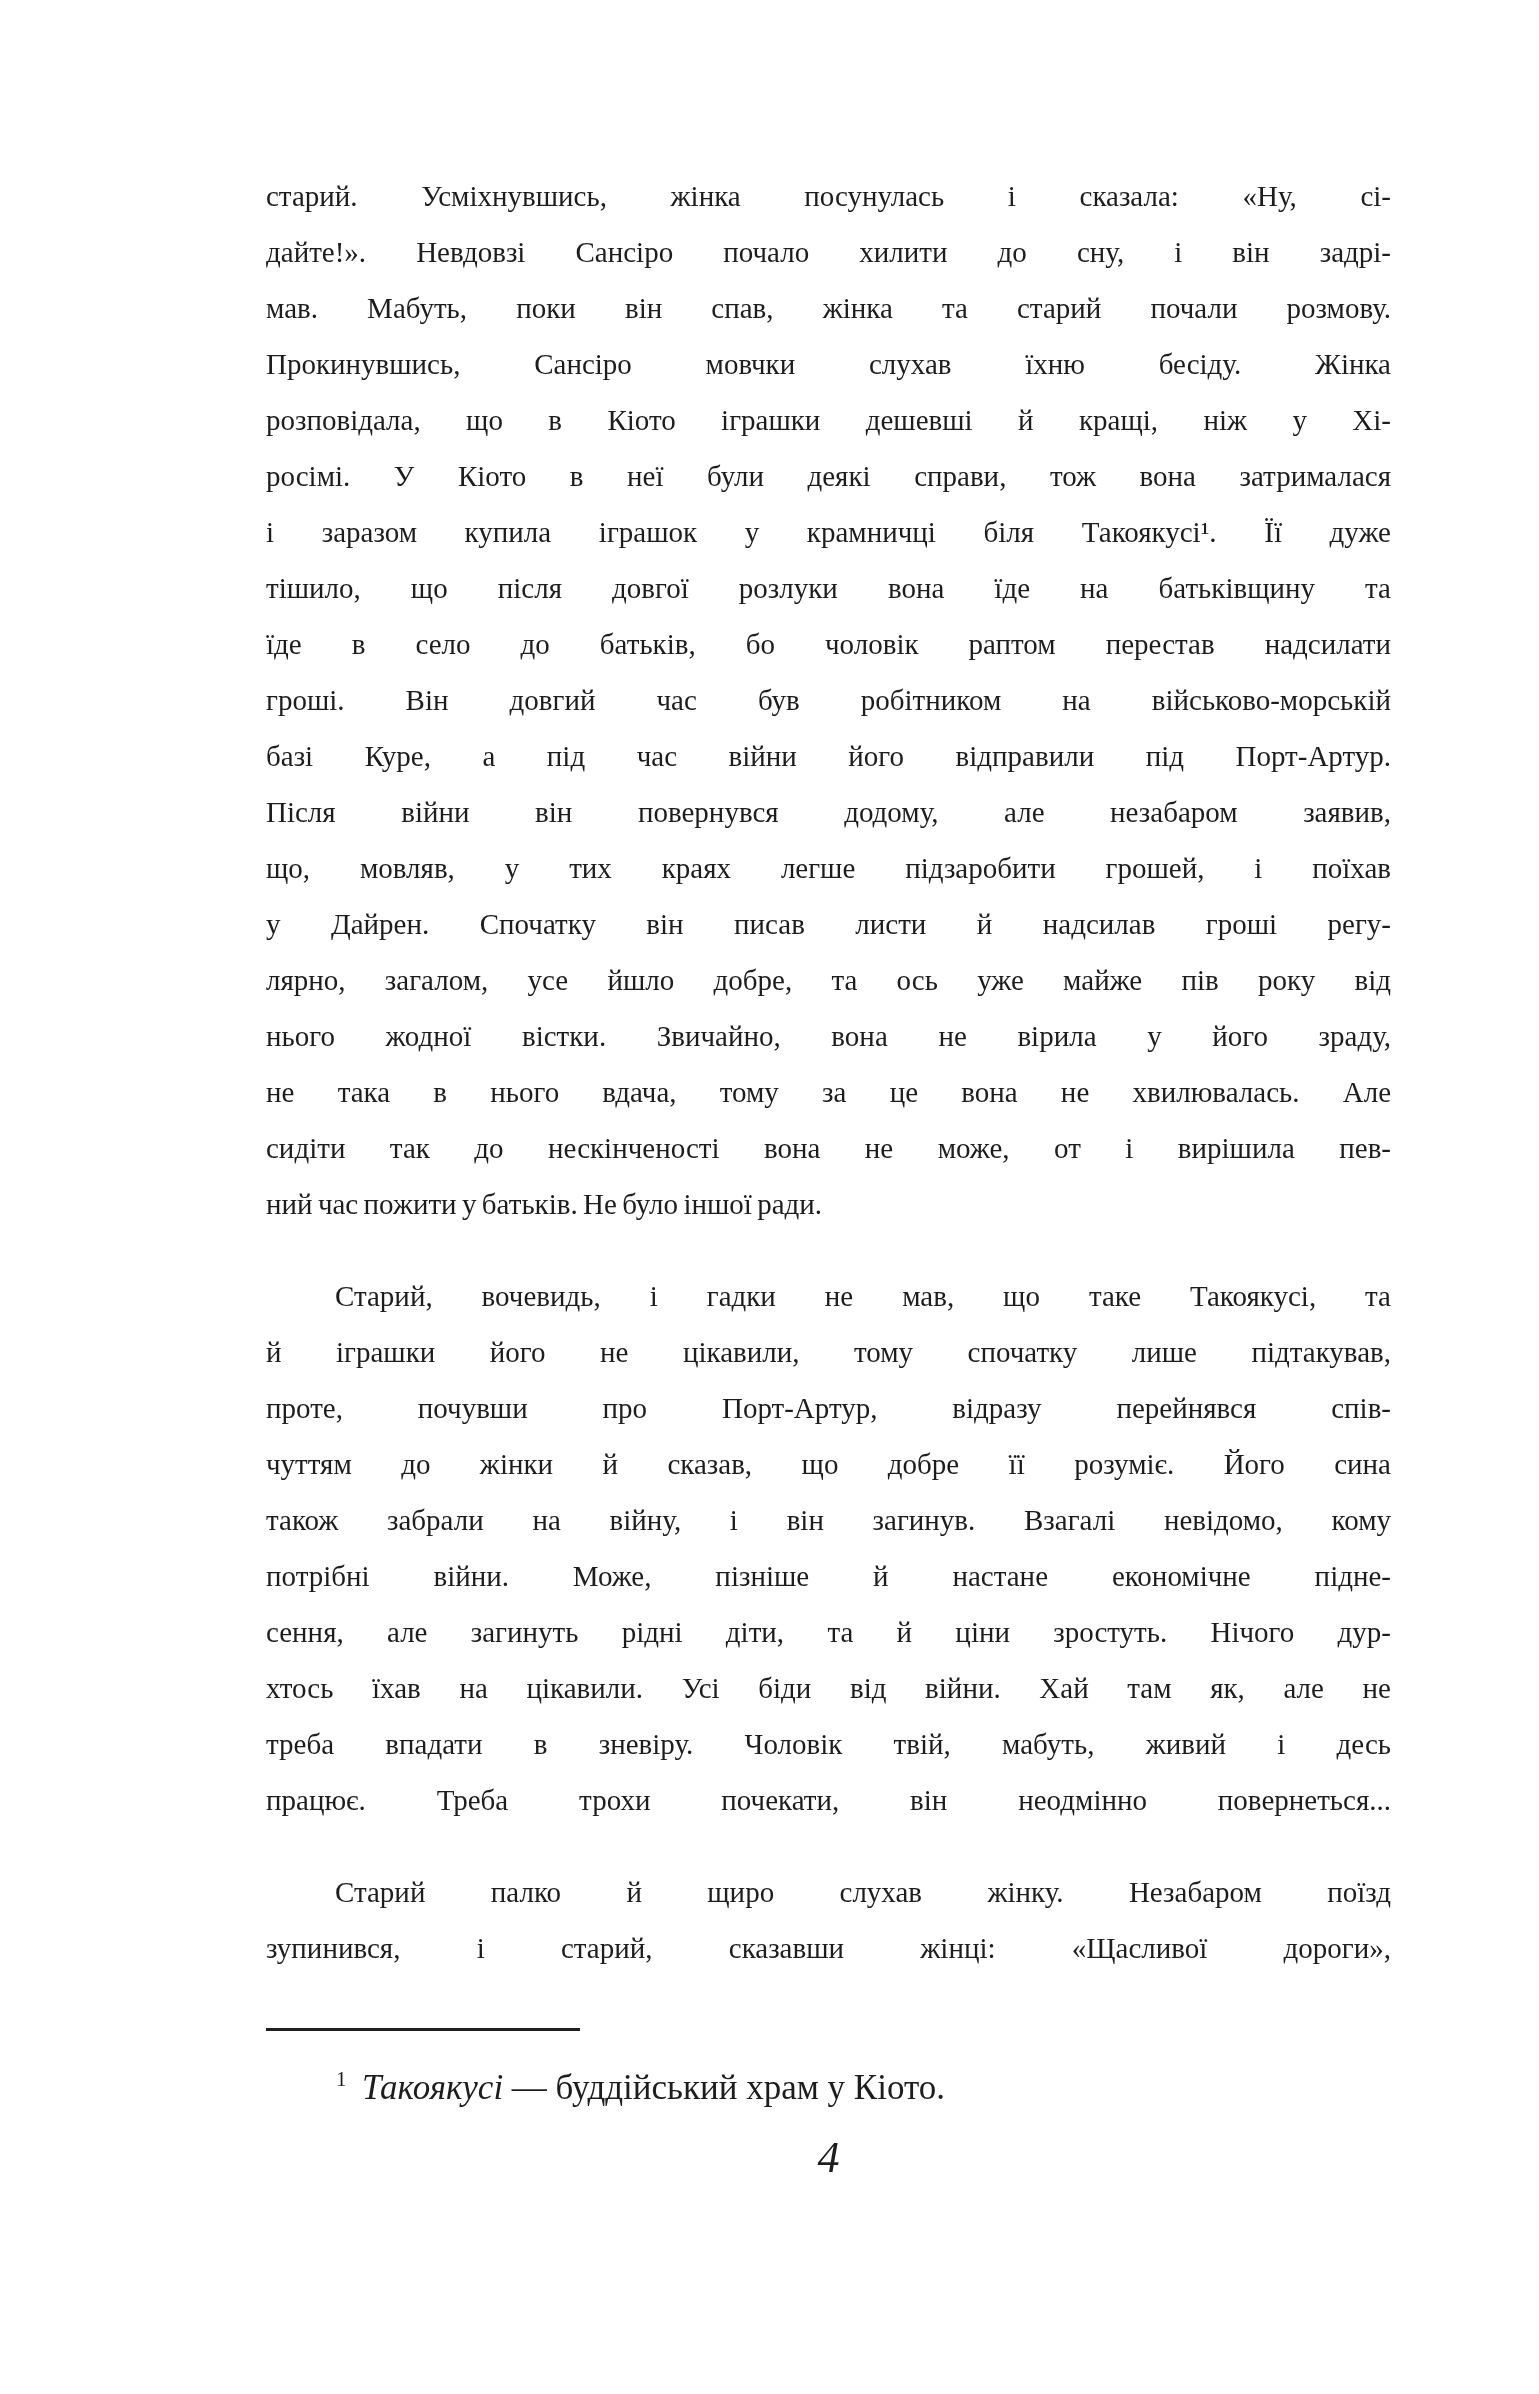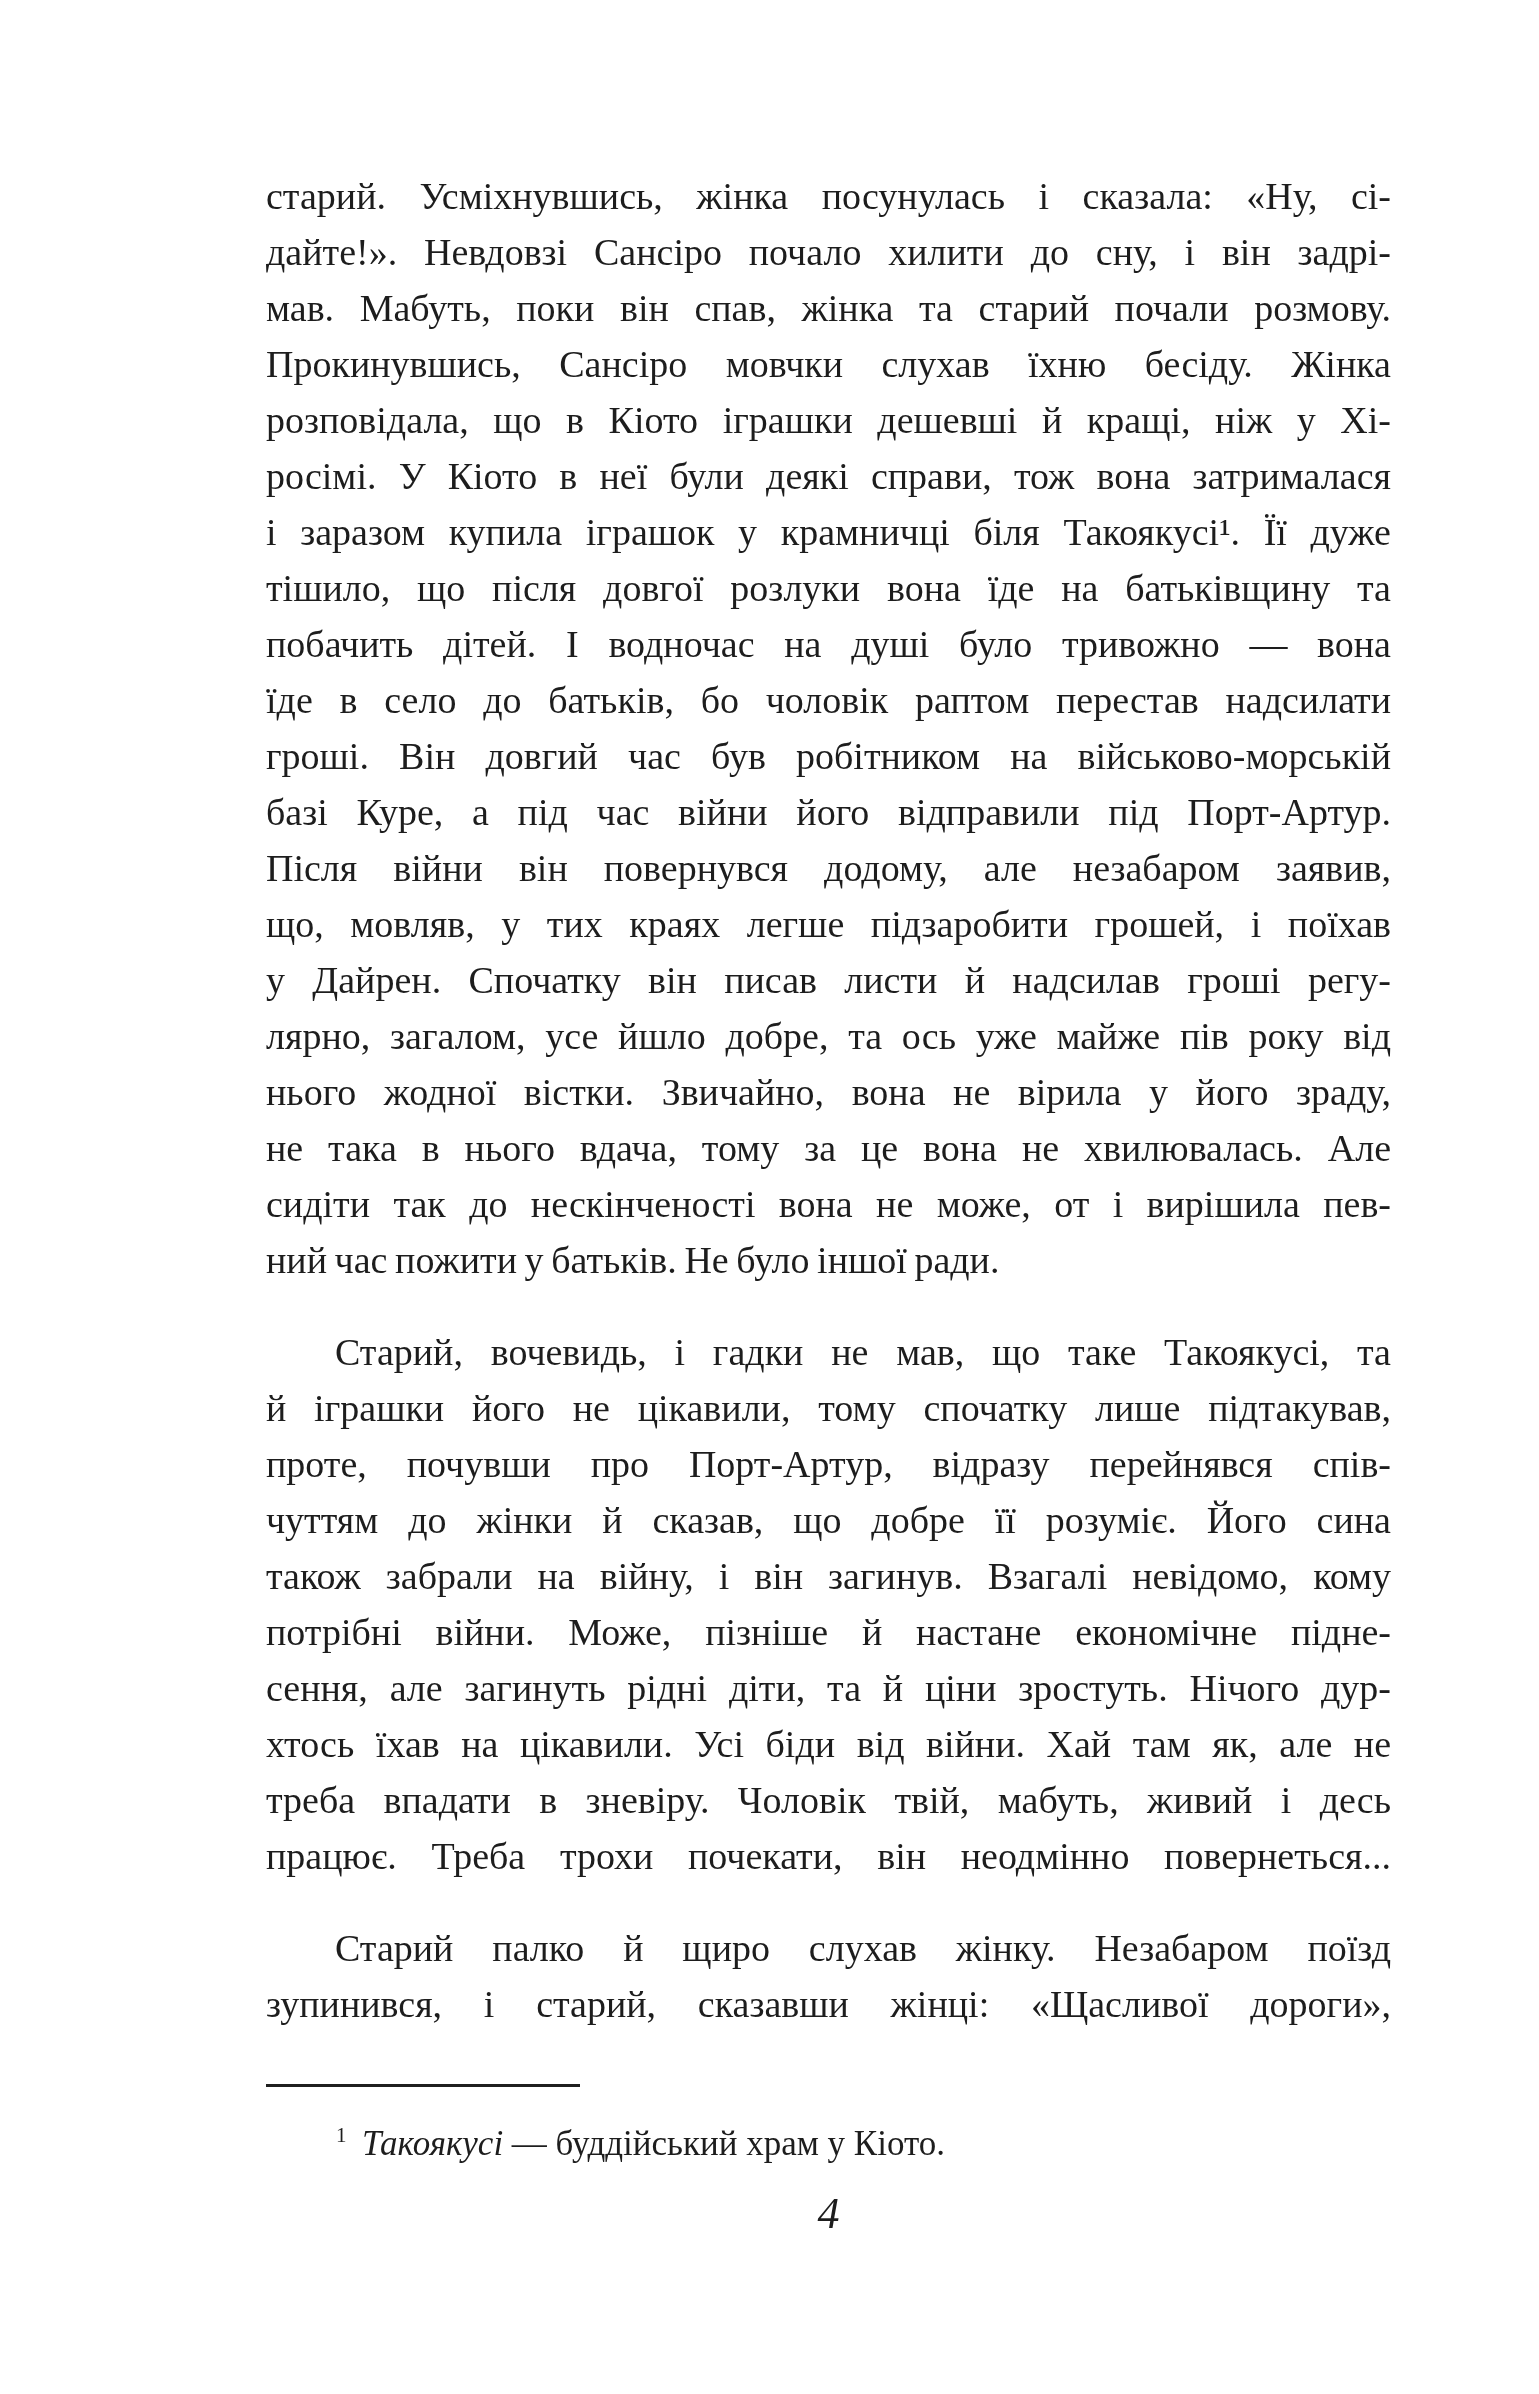--- a/index.html
+++ b/index.html
@@ -17,21 +17,21 @@
     color: #1d1d1d;
     font-kerning: normal;
   }
   .column {
     position: absolute;
     left: 266px;
     top: 168px;
     width: 1125px;
   }
   .line {
-    font-size: 38px;
+    font-size: 29px;
     line-height: 56px;
     text-align: justify;
     text-align-last: justify;
     text-justify: inter-word;
     word-spacing: -1.9px;
     white-space: normal;
   }
   .line.indent {
     text-indent: 69px;
     margin-top: 36px;
@@ -77,21 +77,20 @@
 
     <div>
         <div class="line">старий. Усміхнувшись, жінка посунулась і сказала: «Ну, сі-</div>
         <div class="line">дайте!». Невдовзі Сансіро почало хилити до сну, і він задрі-</div>
         <div class="line">мав. Мабуть, поки він спав, жінка та старий почали розмову.</div>
         <div class="line">Прокинувшись, Сансіро мовчки слухав їхню бесіду. Жінка</div>
         <div class="line">розповідала, що в Кіото іграшки дешевші й кращі, ніж у Хі-</div>
         <div class="line">росімі. У Кіото в неї були деякі справи, тож вона затрималася</div>
         <div class="line">і заразом купила іграшок у крамничці біля Такоякусі¹. Її дуже</div>
         <div class="line">тішило, що після довгої розлуки вона їде на батьківщину та</div>
-        <div class="line">побачить дітей. І водночас на душі було тривожно — вона</div>
         <div class="line">їде в село до батьків, бо чоловік раптом перестав надсилати</div>
         <div class="line">гроші. Він довгий час був робітником на військово-морській</div>
         <div class="line">базі Куре, а під час війни його відправили під Порт-Артур.</div>
         <div class="line">Після війни він повернувся додому, але незабаром заявив,</div>
         <div class="line">що, мовляв, у тих краях легше підзаробити грошей, і поїхав</div>
         <div class="line">у Дайрен. Спочатку він писав листи й надсилав гроші регу-</div>
         <div class="line">лярно, загалом, усе йшло добре, та ось уже майже пів року від</div>
         <div class="line">нього жодної вістки. Звичайно, вона не вірила у його зраду,</div>
         <div class="line">не така в нього вдача, тому за це вона не хвилювалась. Але</div>
         <div class="line">сидіти так до нескінченості вона не може, от і вирішила пев-</div>

